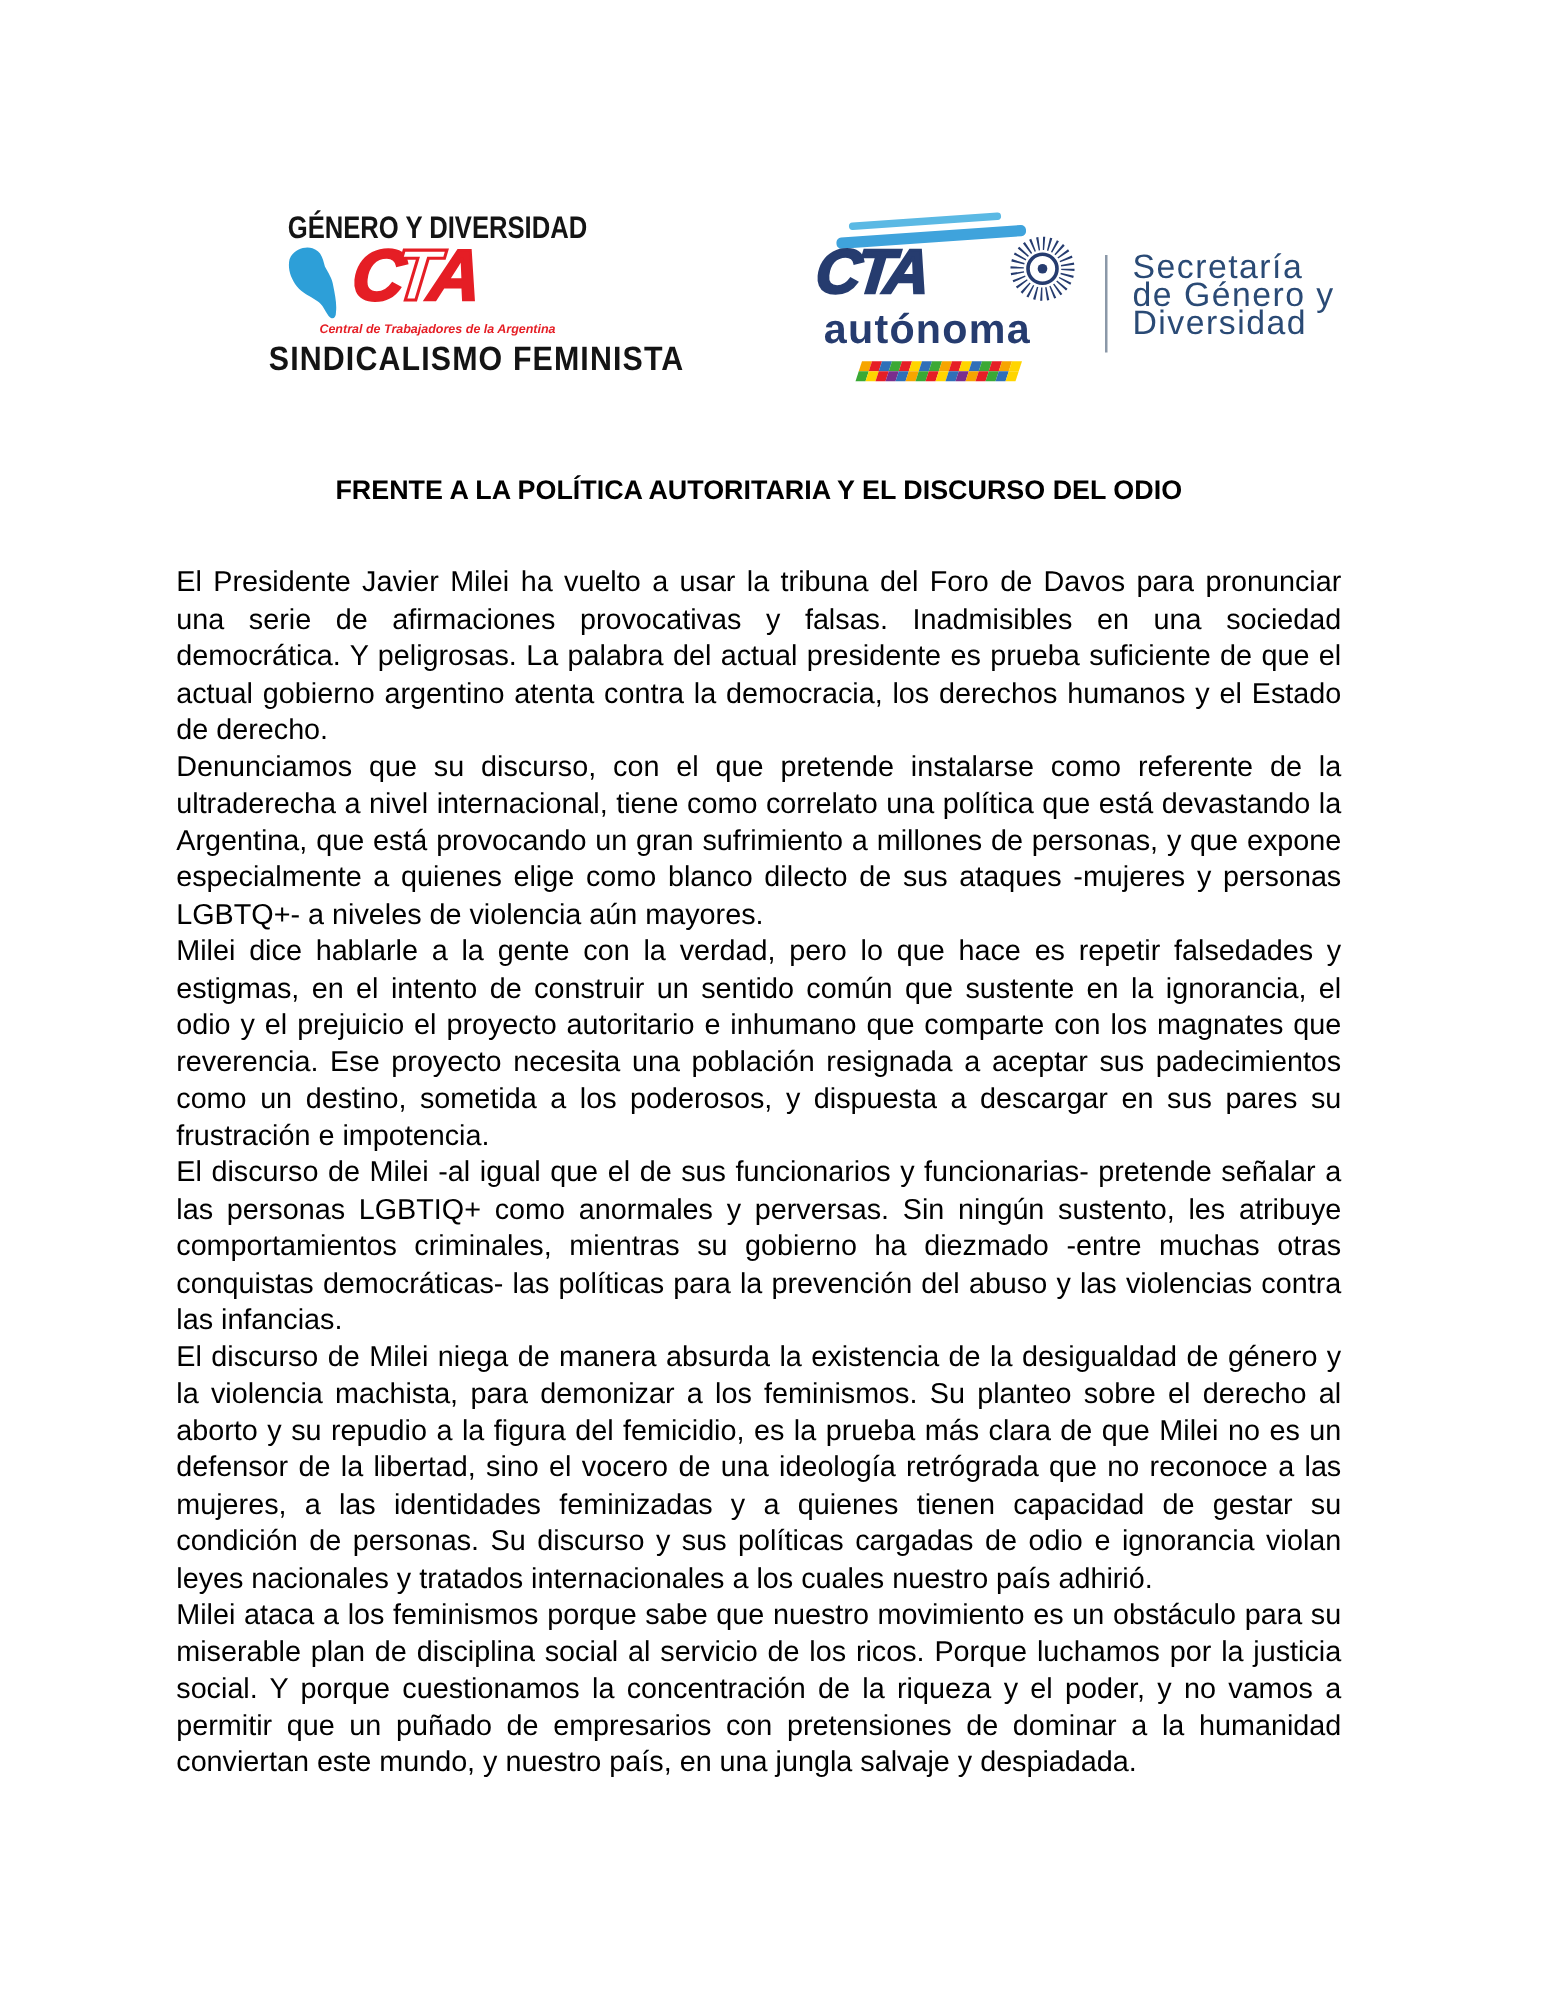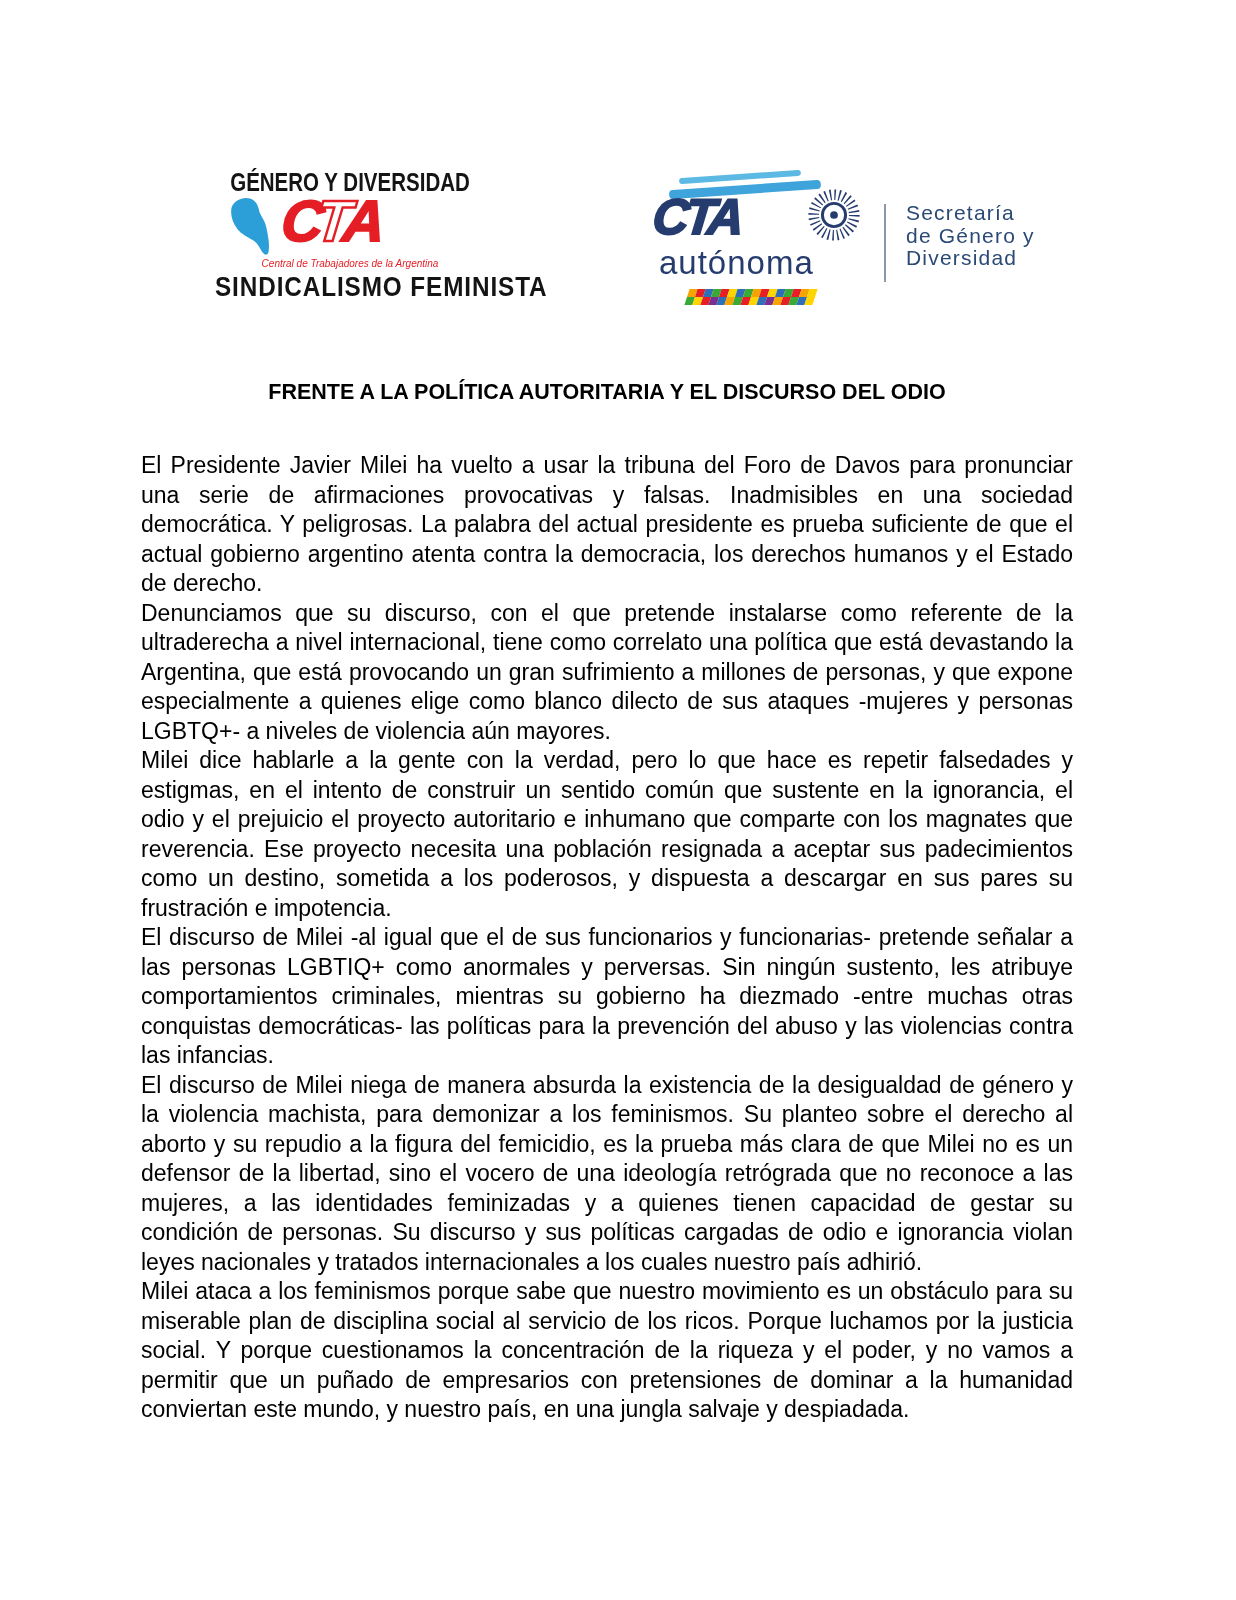--- a/index.html
+++ b/index.html
@@ -12,42 +12,42 @@
   .logo-left { position:absolute; left:200px; top:168px; width:300px; text-align:center; color:#141414; }
   .gl-top { font-size:25px; font-weight:bold; transform:scaleX(0.82); white-space:nowrap; }
   .gl-mid { position:relative; height:56px; margin-top:2px; }
   .map-svg { position:absolute; left:30px; top:-6px; width:52px; height:66px; }
   .gl-cta {
     position:absolute; left:82px; top:-12px; font-size:58px; font-weight:bold; font-style:italic;
     color:#e51e25; letter-spacing:-5px; transform:skewX(-6deg);
     -webkit-text-stroke:2px #e51e25;
   }
   .gl-cta .t { color:#ffffff; -webkit-text-stroke:2.5px #e51e25; position:relative; z-index:2; margin:0 -3px; }
-  .gl-sub { font-size:10px; font-weight:normal; font-style:italic; color:#e51e25; margin-top:3px; white-space:nowrap; }
+  .gl-sub { font-size:10px; font-weight:bold; font-style:italic; color:#e51e25; margin-top:3px; white-space:nowrap; }
   .gl-bottom { font-size:27px; font-weight:bold; transform:scaleX(0.9); letter-spacing:1px; white-space:nowrap; margin-top:3px; }
 
   
   .logo-right { position:absolute; left:645px; top:172px; width:250px; }
   .strokes { position:relative; height:26px; }
   .stroke { position:absolute; border-radius:4px; }
   .s1 { left:34px; top:2px; width:122px; height:6px; background:#5bb9e4; transform:rotate(-4deg); }
   .s2 { left:24px; top:13px; width:152px; height:9px; background:#3fa3dc; transform:rotate(-4deg); }
   .cta-row { position:relative; height:44px; }
   .cta-navy {
     position:absolute; left:8px; top:-10px; font-size:50px; font-weight:bold; font-style:italic;
     letter-spacing:-4px; color:#263c6f; -webkit-text-stroke:2px #263c6f; transform:skewX(-6deg);
   }
   .sun-svg { position:absolute; left:160px; top:-12px; width:58px; height:58px; }
-  .autonoma { font-size:33px; font-weight:normal; color:#263c6f; letter-spacing:1px; margin:2px 0 0 14px; }
+  .autonoma { font-size:33px; font-weight:bold; color:#263c6f; letter-spacing:1px; margin:2px 0 0 14px; }
   .stripe { margin:7px 0 0 42px; width:fit-content; transform:skewX(-18deg); }
   .stripe-row { display:flex; height:8px; }
   .stripe-row span { width:8px; height:8px; display:block; }
 
   .divider { position:absolute; left:884px; top:204px; width:2px; height:78px; background:#8b98a8; }
-  .secretaria { position:absolute; left:906px; top:202px; font-size:21px; line-height:22.5px; color:#2a4a75; letter-spacing:1.2px; }
+  .secretaria { position:absolute; left:906px; top:202px; font-size:27px; line-height:22.5px; color:#2a4a75; letter-spacing:1.2px; }
 
   
   .content { position:absolute; left:141px; top:380px; width:932px; }
   .title { font-size:21.5px; font-weight:bold; text-align:center; margin:0 0 46px 0; }
   .content p { font-size:23px; line-height:29.5px; text-align:justify; margin:0; }
 </style>
 </head>
 <body>
 
 <div class="page">

